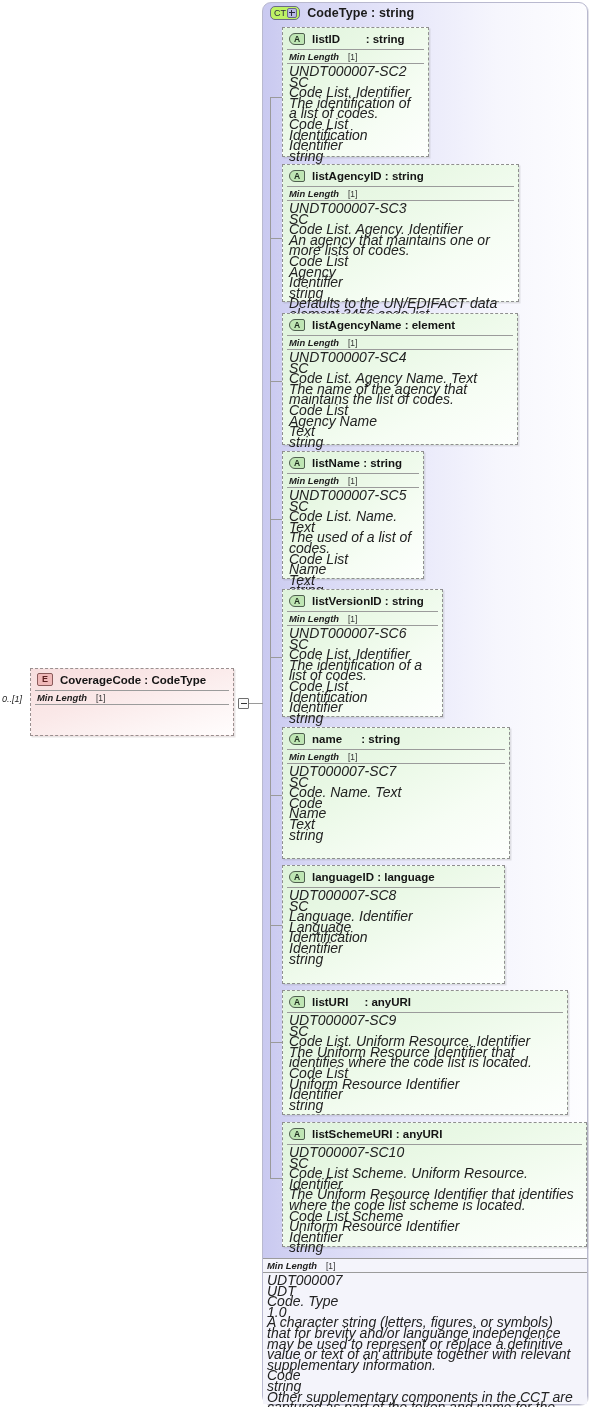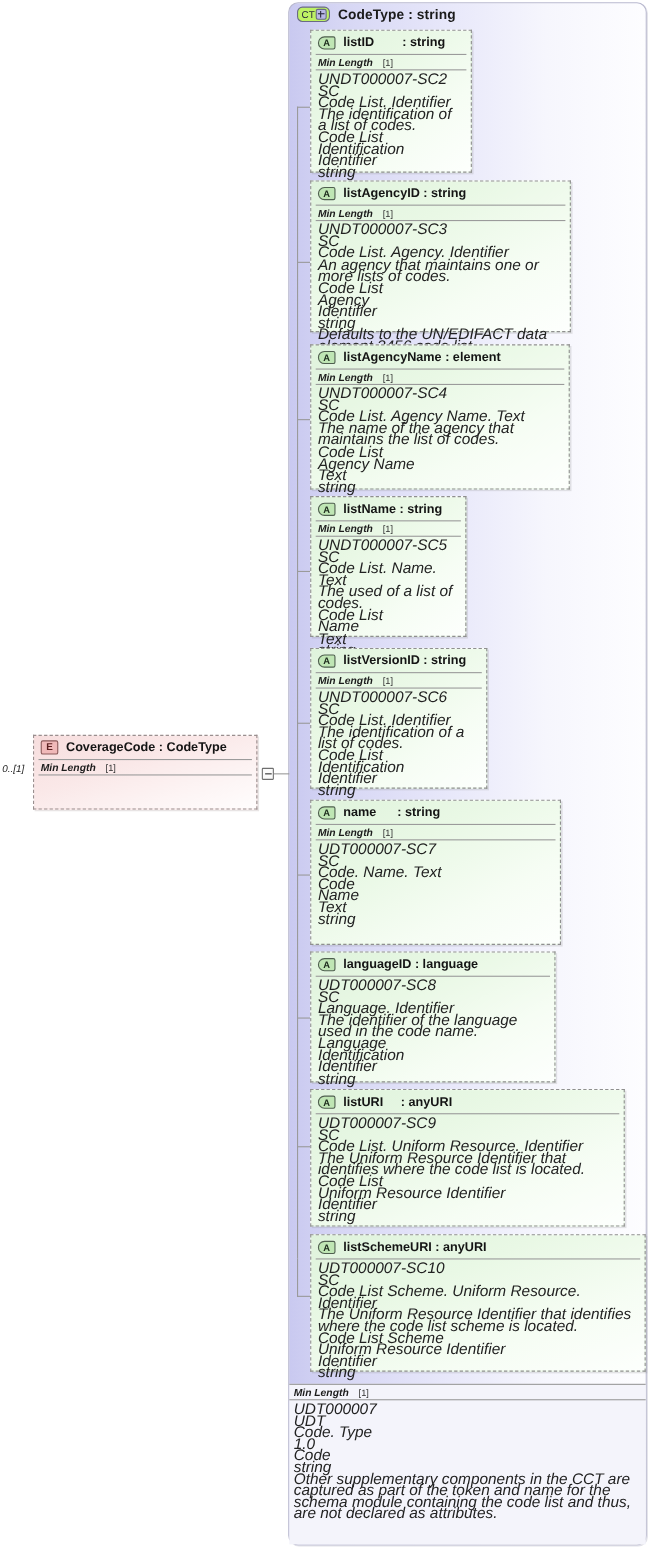--- a/index.html
+++ b/index.html
@@ -290,21 +290,20 @@
   <div class="attr-box" style="left:282px;top:865px;width:223px;height:119px;">
     <div class="attr-title">
       <span class="a-badge">A</span>
       <span>languageID : language</span>
     </div>
     <div class="rule"></div>
     <div class="doc">
       <div>UDT000007-SC8</div>
       <div>SC</div>
       <div>Language. Identifier</div>
-      <div>The identifier of the language used in the code name.</div>
       <div>Language</div>
       <div>Identification</div>
       <div>Identifier</div>
       <div>string</div>
     </div>
   </div>
 
   <div class="attr-box" style="left:282px;top:990px;width:286px;height:125px;">
     <div class="attr-title">
       <span class="a-badge">A</span>
@@ -346,20 +345,21 @@
     <div class="facet-row" style="padding-left:4px;">
       <span class="fname">Min Length</span>
       <span class="fval">[1]</span>
     </div>
     <div class="rule" style="margin:0;"></div>
     <div class="doc" style="padding-left:4px;padding-right:8px;">
       <div>UDT000007</div>
       <div>UDT</div>
       <div>Code. Type</div>
       <div>1.0</div>
+      <div>A character string (letters, figures, or symbols) that for brevity and/or languange independence may be used to represent or replace a definitive value or text of an attribute together with relevant supplementary information.</div>
       <div>Code</div>
       <div>string</div>
       <div>Other supplementary components in the CCT are captured as part of the token and name for the schema module containing the code list and thus, are not declared as attributes.</div>
     </div>
   </div>
 
   <div class="el-box" style="left:30px;top:668px;width:204px;height:68px;">
     <div class="el-title">
       <span class="e-badge">E</span>
       <span>CoverageCode : CodeType</span>

